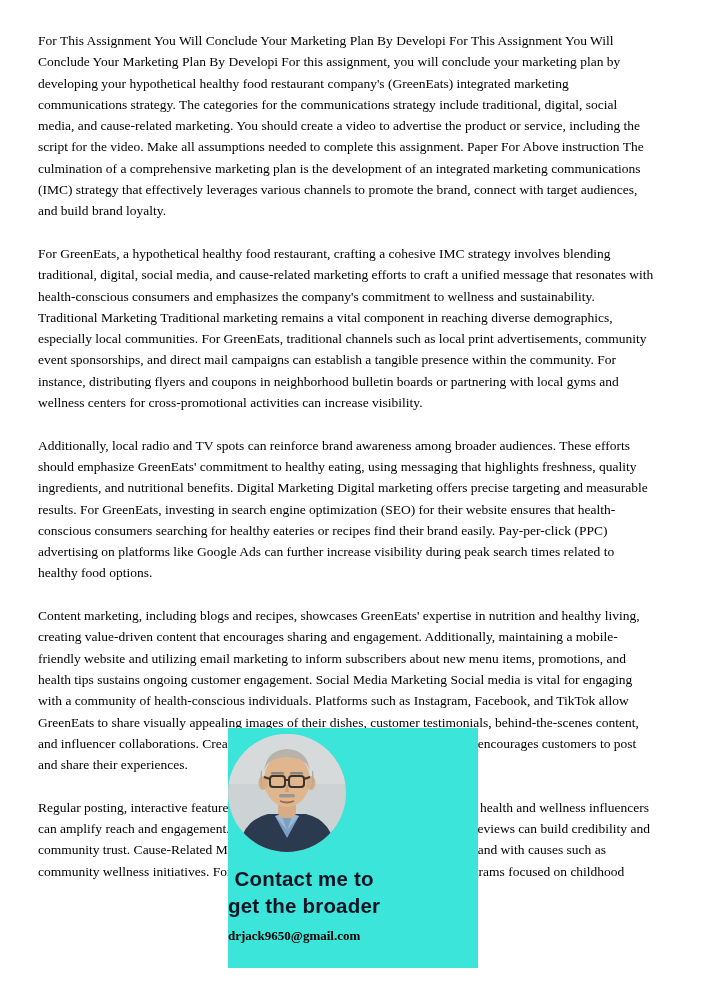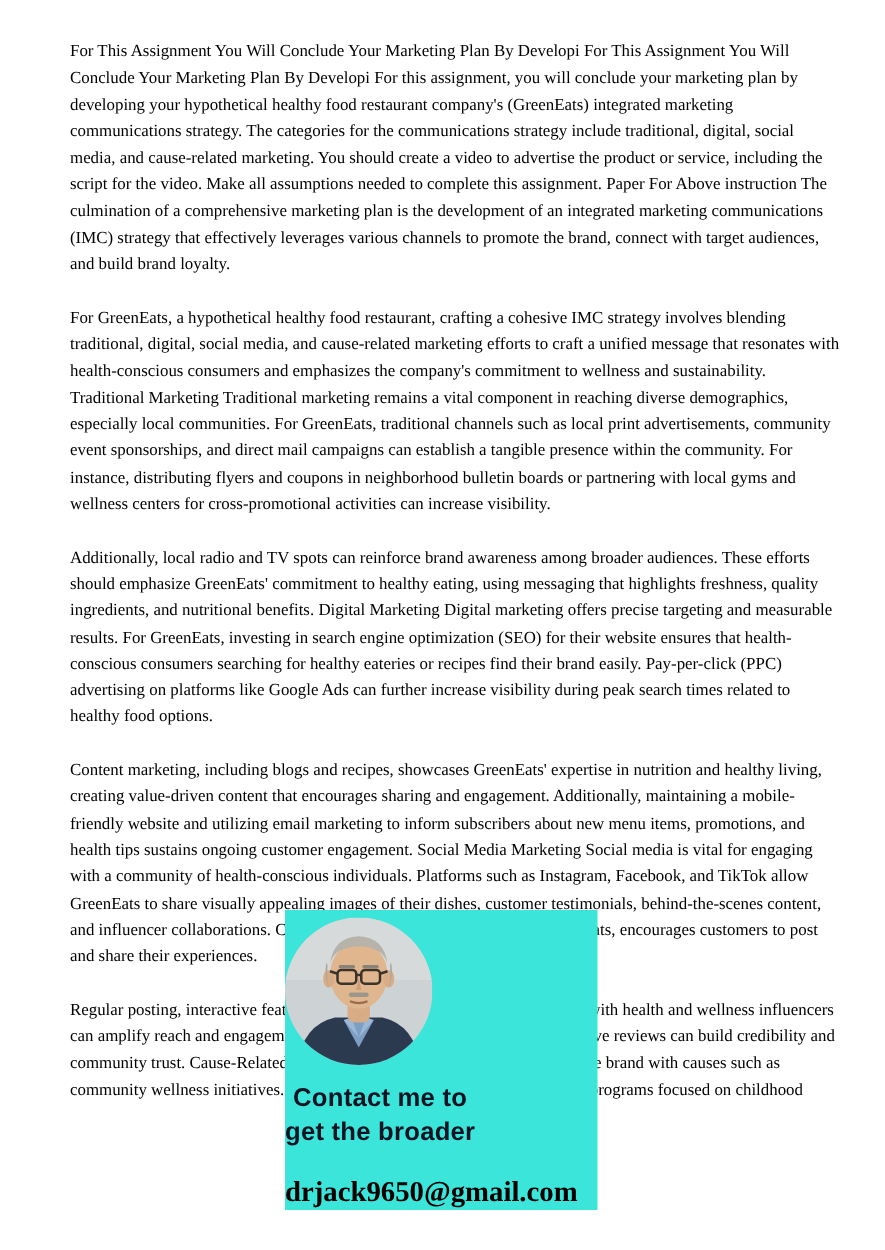--- a/index.html
+++ b/index.html
@@ -15,21 +15,21 @@
     font-family: "Liberation Serif", serif;
   }
   .page {
     position: relative;
     width: 708px;
     height: 1000px;
     background: #ffffff;
   }
   .doc-text {
     position: absolute;
-    left: 56px;
+    left: 38px;
     top: 30px;
     width: 616px;
     color: #000000;
     font-size: 13.5px;
     line-height: 21.3px;
     text-align: left;
   }
   .doc-text p {
     margin: 0 0 21.3px 0;
     padding: 0;
@@ -63,24 +63,24 @@
     margin-top: 13px;
     font-family: "Liberation Sans", sans-serif;
     font-weight: 700;
     font-size: 20.5px;
     line-height: 27px;
     text-align: center;
     color: #0c1322;
     letter-spacing: 0.2px;
   }
   .contact-email {
-    margin-top: 22px;
+    margin-top: 9px;
     font-family: "Liberation Serif", serif;
     font-weight: 700;
-    font-size: 23px;
+    font-size: 13px;
     color: #000000;
     text-align: center;
   }
 </style>
 </head>
 <body style="background: rgb(255, 255, 255);">
 
 <div class="page">
 
   <div class="doc-text">

